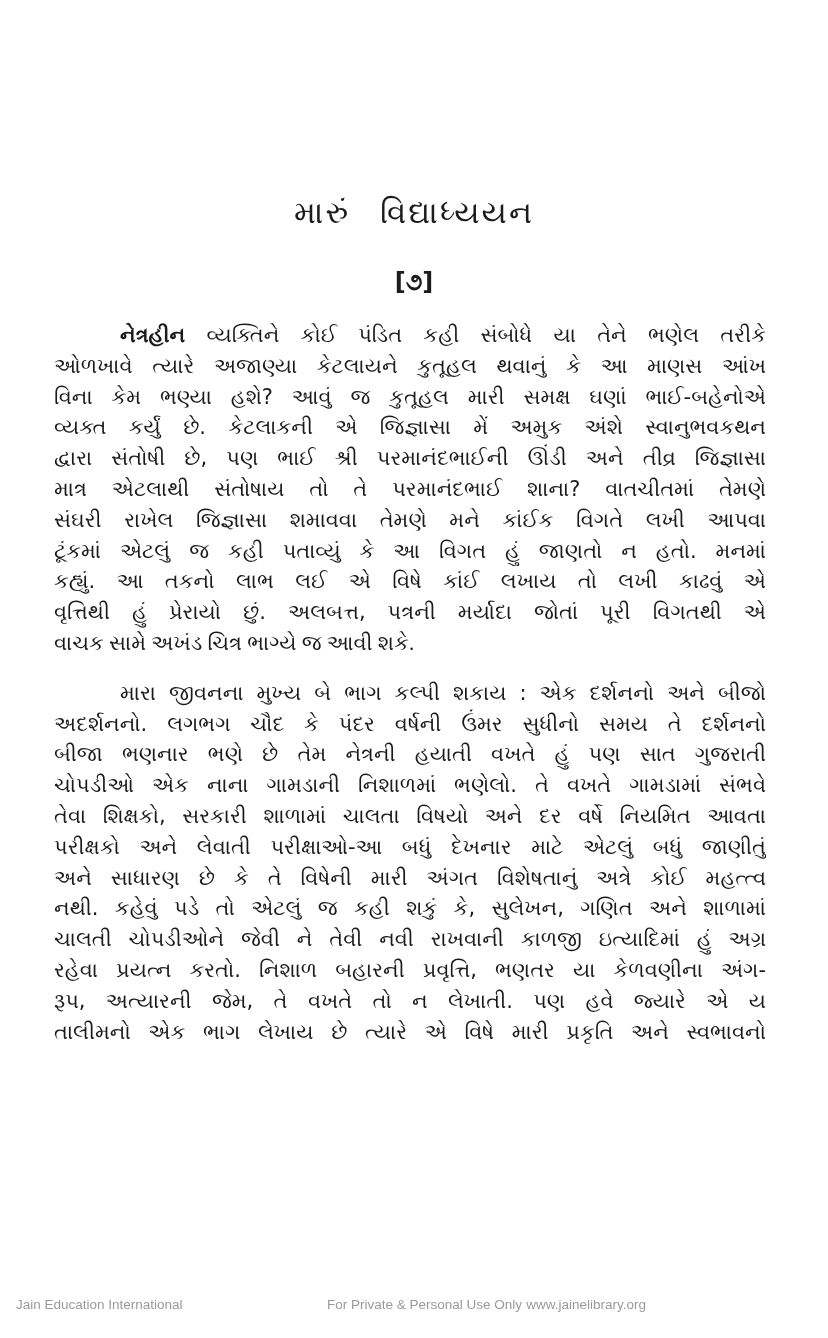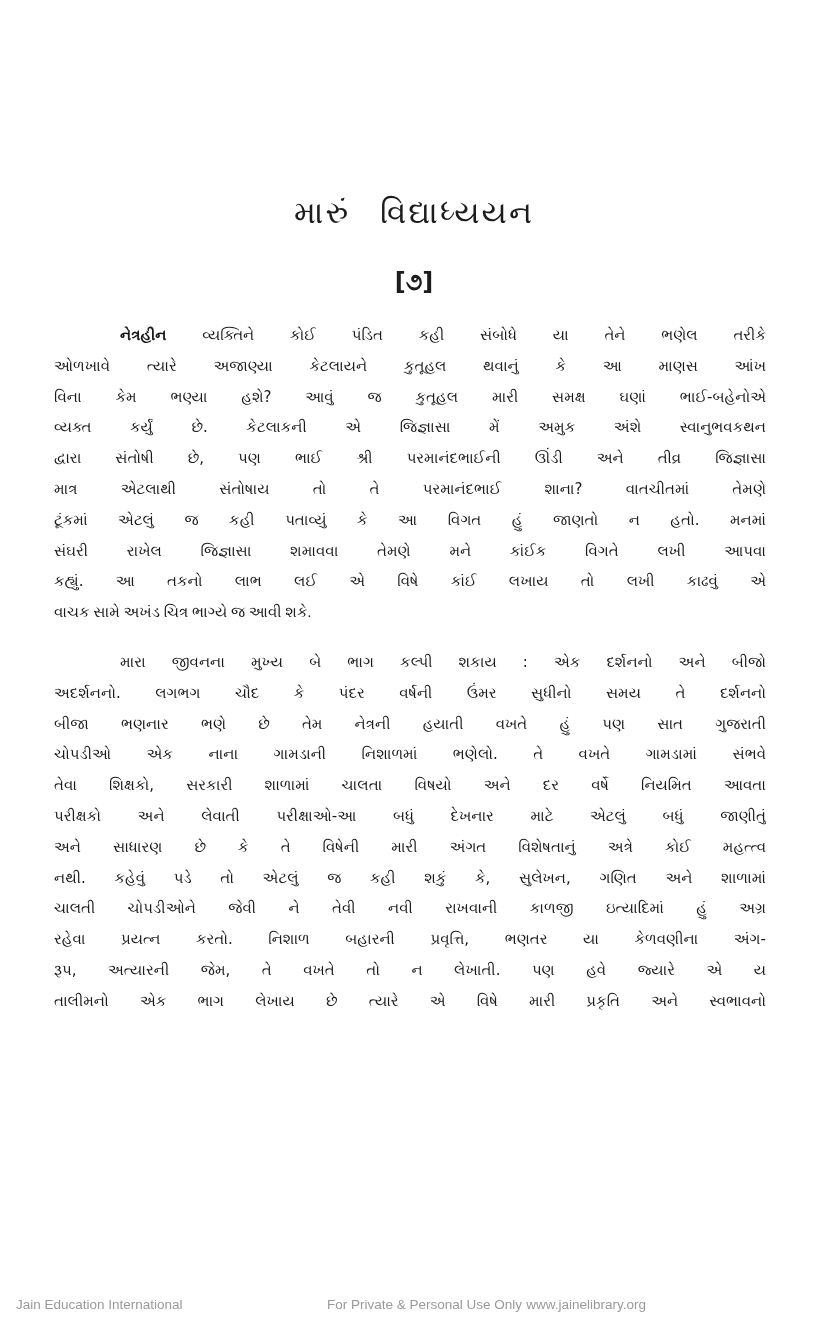--- a/index.html
+++ b/index.html
@@ -41,21 +41,21 @@
       text-align: center;
       font-size: 24px;
       font-weight: bold;
       color: #1c1c1c;
     }
     .body-text {
       position: absolute;
       left: 54px;
       width: 712px;
       top: 320px;
-      font-size: 15px;
+      font-size: 21px;
       line-height: 30.8px;
       text-align: justify;
       color: #1a1a1a;
     }
     .lead-word {
       font-weight: bold;
     }
     .line {
       display: block;
       text-align: justify;
@@ -105,23 +105,24 @@
 
   <div class="body-text">
 
     <div class="para-lines">
       <span class="line first"><b class="lead-word">નેત્રહીન</b> <span>વ્યક્તિને કોઈ પંડિત કહી સંબોધે યા તેને ભણેલ તરીકે</span></span>
       <span class="line">ઓળખાવે ત્યારે અજાણ્યા કેટલાયને કુતૂહલ થવાનું કે આ માણસ આંખ</span>
       <span class="line">વિના કેમ ભણ્યા હશે? આવું જ કુતૂહલ મારી સમક્ષ ઘણાં ભાઈ-બહેનોએ</span>
       <span class="line">વ્યક્ત કર્યું છે. કેટલાકની એ જિજ્ઞાસા મેં અમુક અંશે સ્વાનુભવકથન</span>
       <span class="line">દ્વારા સંતોષી છે, પણ ભાઈ શ્રી પરમાનંદભાઈની ઊંડી અને તીવ્ર જિજ્ઞાસા</span>
       <span class="line">માત્ર એટલાથી સંતોષાય તો તે પરમાનંદભાઈ શાના? વાતચીતમાં તેમણે</span>
+      <span class="line">સંઘરી રાખેલ જિજ્ઞાસા શમાવવા તેમણે મને કાંઈક વિગતે લખી આપવા</span>
       <span class="line">ટૂંકમાં એટલું જ કહી પતાવ્યું કે આ વિગત હું જાણતો ન હતો. મનમાં</span>
-      <span class="line">સંઘરી રાખેલ જિજ્ઞાસા શમાવવા તેમણે મને કાંઈક વિગતે લખી આપવા</span>
       <span class="line">કહ્યું. આ તકનો લાભ લઈ એ વિષે કાંઈ લખાય તો લખી કાઢવું એ</span>
+      <span class="line">વૃત્તિથી હું પ્રેરાયો છું. અલબત્ત, પત્રની મર્યાદા જોતાં પૂરી વિગતથી એ</span>
       <span class="line last">વાચક સામે અખંડ ચિત્ર ભાગ્યે જ આવી શકે.</span>
     </div>
 
     <div class="para-lines">
       <span class="line first">મારા જીવનના મુખ્ય બે ભાગ કલ્પી શકાય : એક દર્શનનો અને બીજો</span>
       <span class="line">અદર્શનનો. લગભગ ચૌદ કે પંદર વર્ષની ઉંમર સુધીનો સમય તે દર્શનનો</span>
       <span class="line">બીજા ભણનાર ભણે છે તેમ નેત્રની હયાતી વખતે હું પણ સાત ગુજરાતી</span>
       <span class="line">ચોપડીઓ એક નાના ગામડાની નિશાળમાં ભણેલો. તે વખતે ગામડામાં સંભવે</span>
       <span class="line">તેવા શિક્ષકો, સરકારી શાળામાં ચાલતા વિષયો અને દર વર્ષે નિયમિત આવતા</span>
       <span class="line">પરીક્ષકો અને લેવાતી પરીક્ષાઓ-આ બધું દેખનાર માટે એટલું બધું જાણીતું</span>

